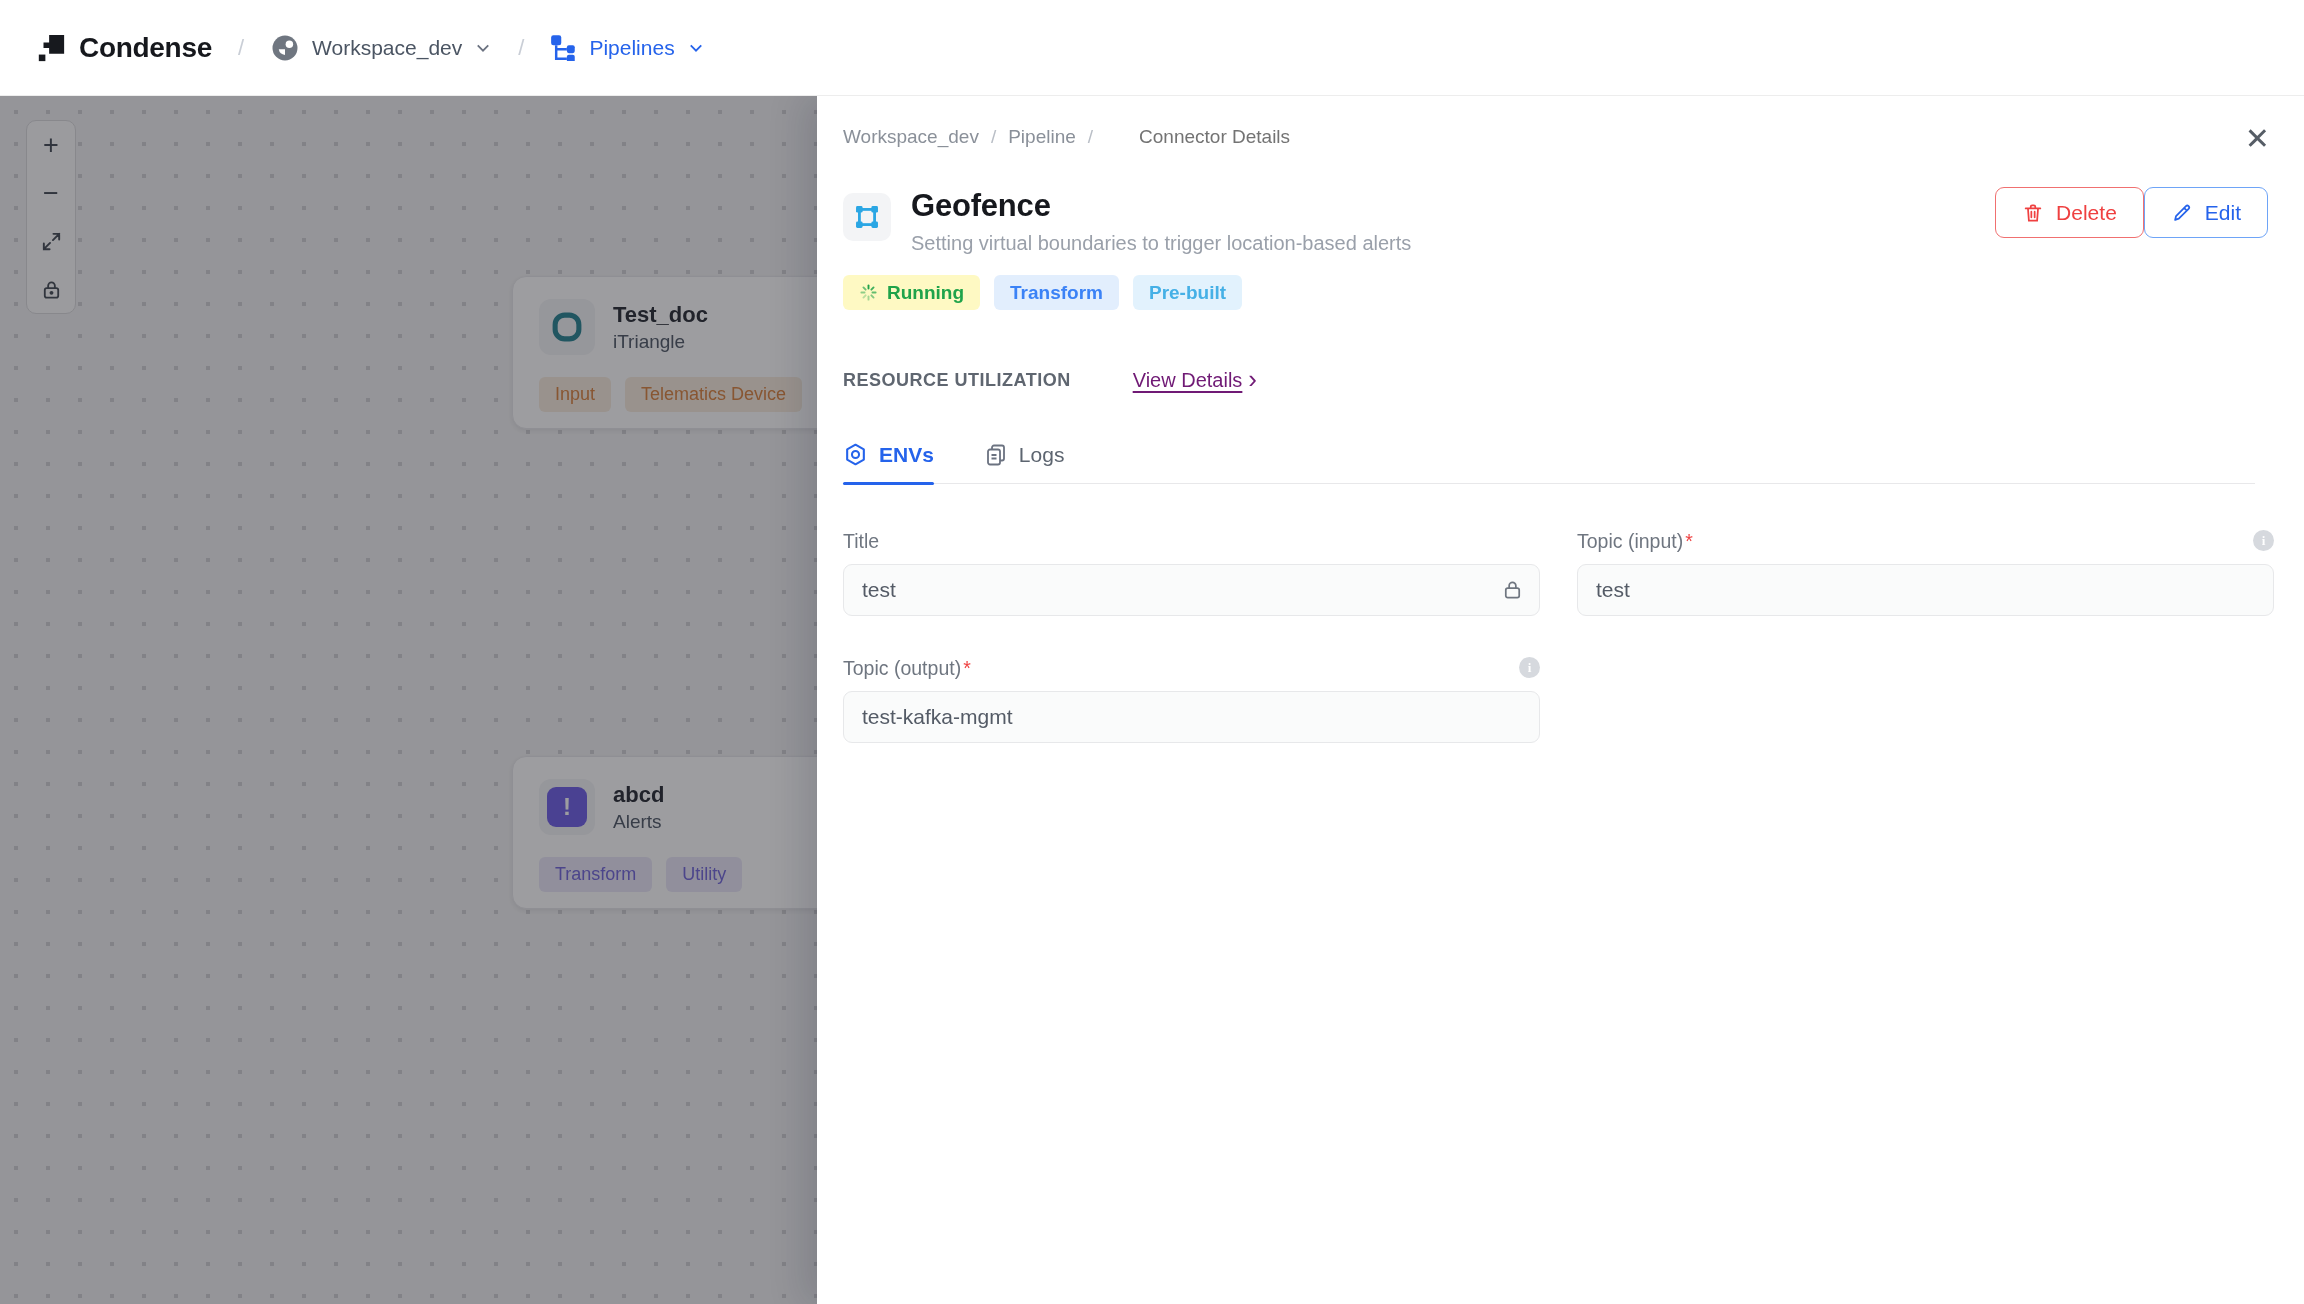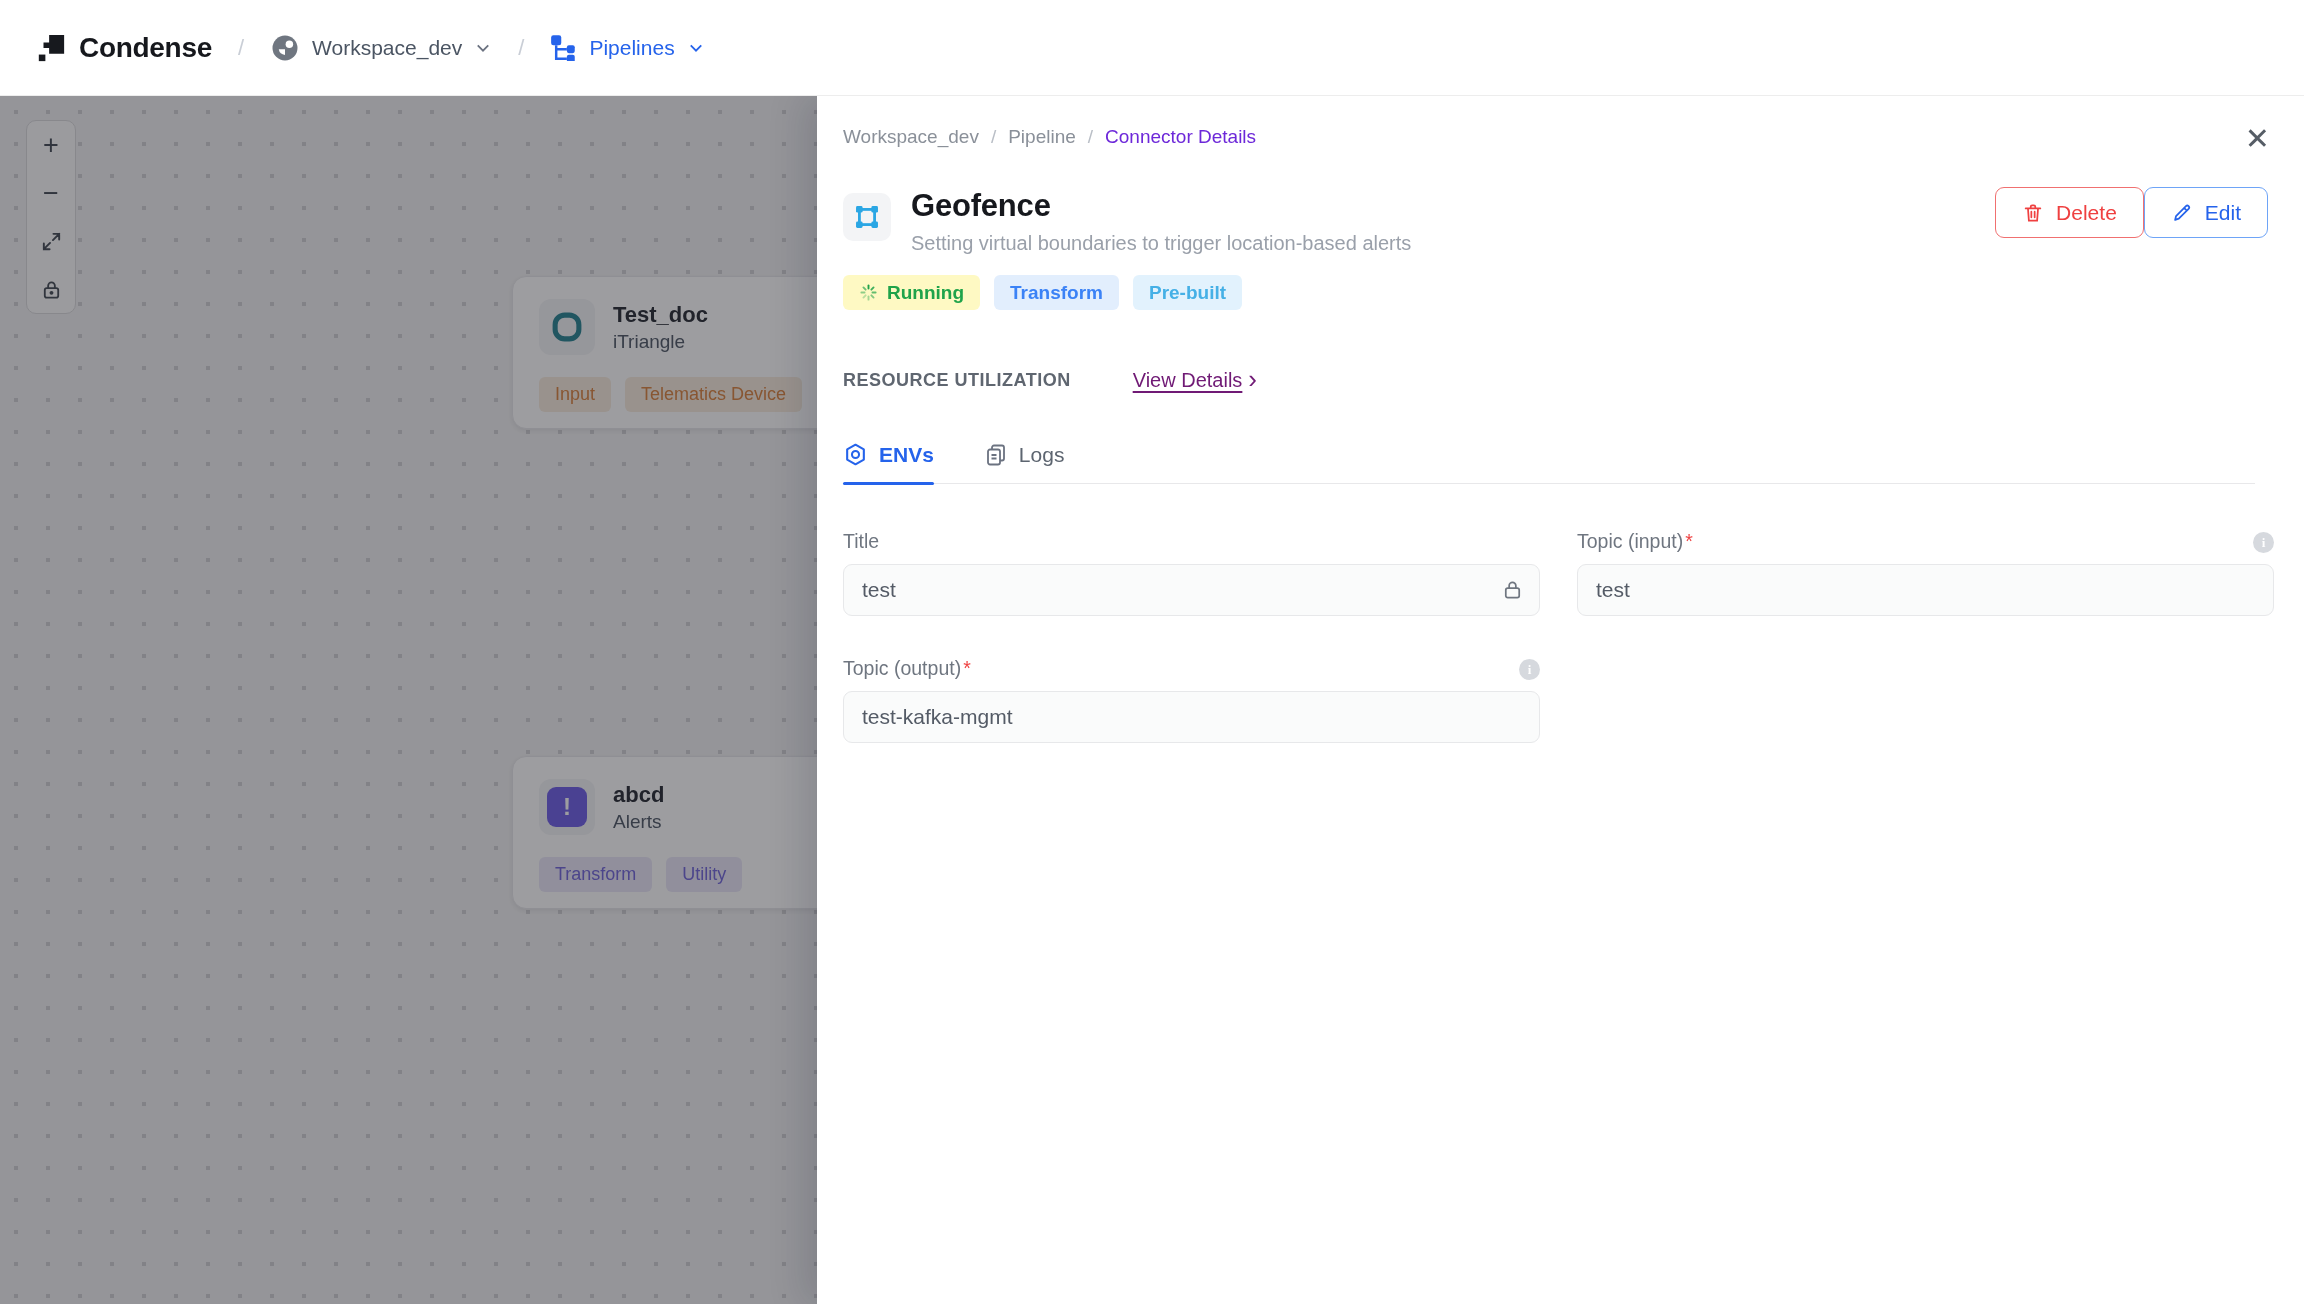--- a/index.html
+++ b/index.html
@@ -43,21 +43,21 @@
   .abcd-icon { width:40px; height:40px; border-radius:9px; background:#6c5ce7; color:#fff;
     display:flex; align-items:center; justify-content:center; font-size:24px; font-weight:700; }
   .canvas-dim { position:absolute; inset:0; background:rgba(32,33,38,0.44); z-index:5; }
 
   
   .panel { position:absolute; top:96px; left:817px; right:0; bottom:0; background:#fff; z-index:10;
     box-shadow:-14px 0 34px rgba(15,23,42,.14); padding:30px 30px 0 26px; }
   .crumbs { display:flex; align-items:center; gap:12px; font-size:19px; }
   .crumb { color:#8a9099; cursor:pointer; }
   .crumb-sep { color:#b9bec6; }
-  .crumb-current { color:#6d28d9; }
+  .crumb-current { color:#737373;margin-left:34px; }
   .close-btn { position:absolute; top:28px; right:34px; font-size:30px; line-height:1; color:#565d66; cursor:pointer; }
 
   .panel-header { display:flex; align-items:flex-start; gap:20px; margin-top:40px; }
   .geo-icon-wrap { width:48px; height:48px; border-radius:10px; background:#f3f4f6;
     display:flex; align-items:center; justify-content:center; margin-top:5px; }
   .panel-title { font-size:31px; font-weight:700; color:#16181d; letter-spacing:-0.2px; }
   .panel-desc { font-size:20px; color:#9aa0aa; margin-top:8px; }
   .header-actions { position:absolute; top:91px; right:36px; display:flex; }
   .btn { display:flex; align-items:center; gap:12px; height:51px; padding:0 26px; border-radius:9px;
     background:#fff; font-size:21px; font-weight:500; cursor:pointer; }
@@ -83,21 +83,21 @@
   .stat-value { font-size:21px; color:#16181d; font-weight:500; margin-top:7px; }
 
   .tabs { display:flex; gap:50px; margin-top:50px; border-bottom:1.5px solid #e8e8ea; width:1412px; }
   .tab { display:flex; align-items:center; gap:11px; font-size:21px; padding-bottom:16px;
     color:#5d6570; cursor:pointer; position:relative; }
   .tab.active { color:#2563eb; font-weight:600; }
   .tab.active::after { content:""; position:absolute; left:0; right:0; bottom:-2px; height:3.5px;
     background:#2563eb; border-radius:2px; }
 
   .form-grid { display:grid; grid-template-columns:697px 697px; column-gap:37px; row-gap:41px; margin-top:46px; }
-  .field-label-row { display:flex; align-items:flex-end; justify-content:space-between; margin-bottom:11px; }
+  .field-label-row { display:flex; align-items:flex-start; justify-content:space-between; margin-bottom:11px; }
   .field-label { font-size:19.5px; color:#6f7680; }
   .req { color:#ef4444; margin-left:2px; }
   .info-icon { width:21px; height:21px; border-radius:50%; background:#d6d9de; color:#fff;
     font-size:13px; font-weight:700; display:flex; align-items:center; justify-content:center;
     font-family:"Liberation Serif", serif; cursor:pointer; }
   .input-wrap { position:relative; }
   .text-input { width:100%; height:52px; border:1px solid #e7e8ea; background:#fafbfb; border-radius:9px;
     padding:0 54px 0 18px; font-size:21px; color:#545b66; font-family:"Liberation Sans", sans-serif; outline:none; }
   .input-trailing { position:absolute; right:16px; top:14px; }
   svg { display:block; }

